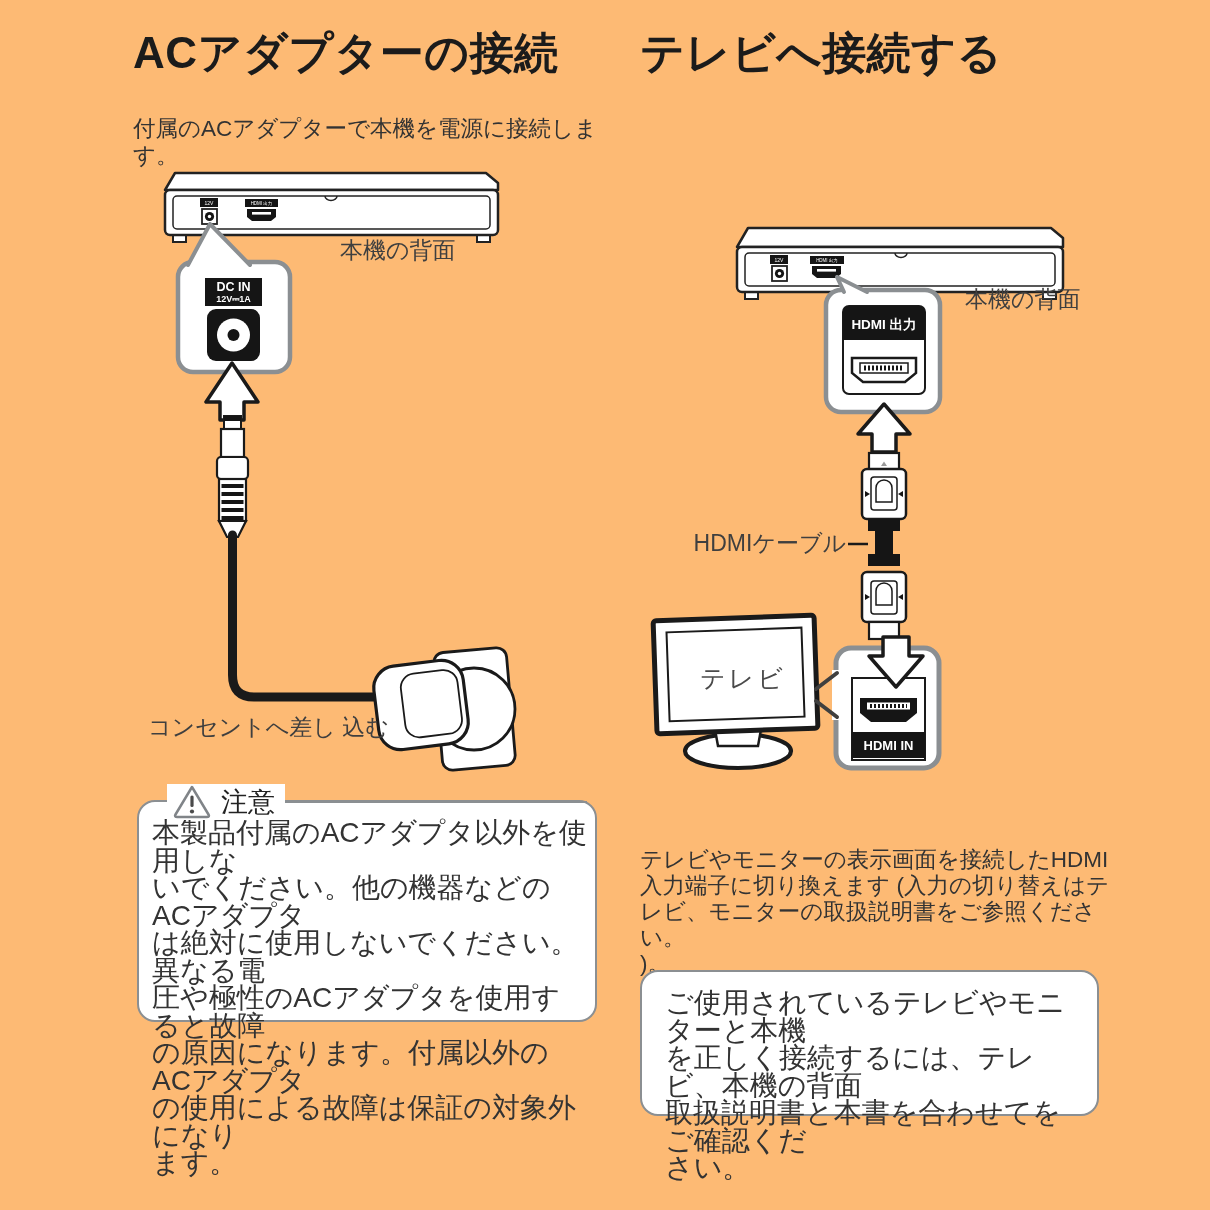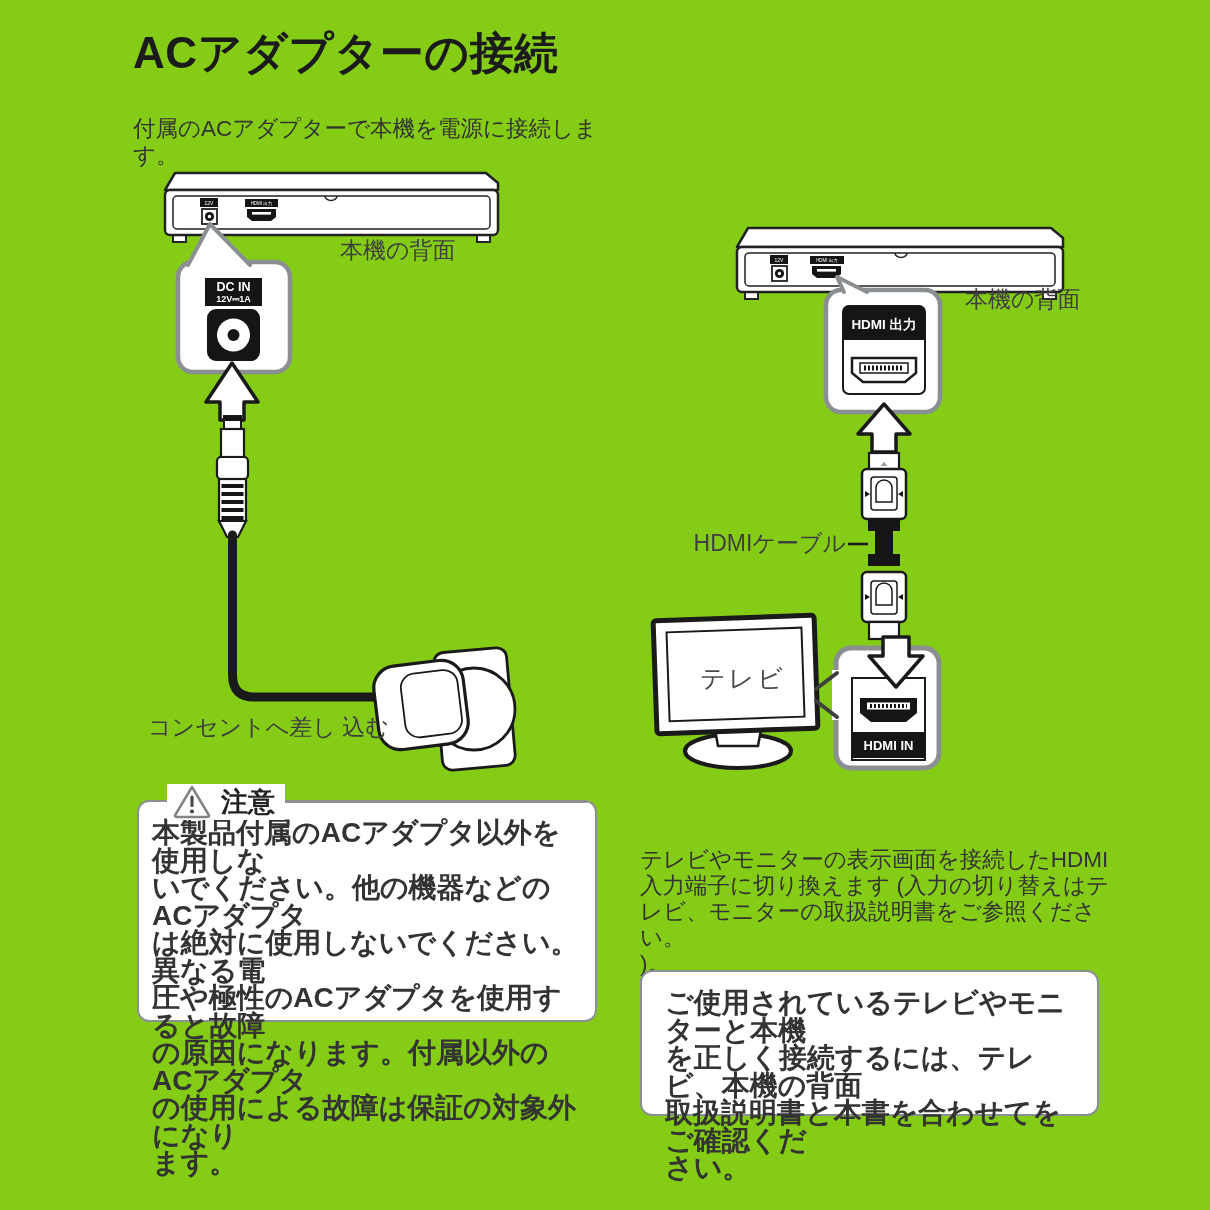--- a/index.html
+++ b/index.html
@@ -1,37 +1,38 @@
 <!DOCTYPE html>
 <html><head>
 <meta charset="utf-8">
 <style>
   html,body{margin:0;padding:0;background:#fff;}
-  .page{position:relative;width:1210px;height:1210px;background:#84cc16;
+  .page{position:relative;width:1210px;height:1210px;background:#fdba74;
         font-family:"Liberation Sans",sans-serif;overflow:hidden;color:#2e2e2e;}
   .abs{position:absolute;margin:0;}
   .title{font-size:44px;font-weight:800;color:#1b1b1b;letter-spacing:0.5px;white-space:nowrap;}
   .body-text{font-size:22.5px;line-height:27px;color:#333;white-space:pre-line;}
   .intro{line-height:26.5px;}
   .diag{position:absolute;}
-  .note-box{position:absolute;border:2px solid #8b8f92;border-radius:12px;background:#fff;font-weight:bold;}
+  .note-box{position:absolute;border:2px solid #8b8f92;border-radius:18px;background:#fff;}
   .note-title{position:absolute;top:-19px;left:28px;right:8px;height:38px;display:flex;align-items:center;}
   .note-icon-wrap{background:#fff;padding:0 5px;display:flex;align-items:center;}
   .note-title-text{background:#fff;font-size:27px;color:#222;padding:0 10px 0 4px;white-space:nowrap;}
   .note-line{flex:1;height:0;border-top:2px solid #8b8f92;align-self:center;}
   .note-body{font-size:28px;line-height:27.5px;color:#333;white-space:pre-line;padding:17px 8px 0 13px;}
   .hint-body{padding-left:23px;}
   svg text{font-family:"Liberation Sans",sans-serif;}
 </style>
 </head>
 <body>
 
 <div class="page">
 
   <h1 class="abs title" style="left:133px;top:24px;">ACアダプターの接続</h1>
+  <h1 class="abs title" style="left:640px;top:24px;">テレビへ接続する</h1>
 
   <p class="abs body-text intro" style="left:133px;top:116px;width:480px;">付属のACアダプターで本機を電源に接続します。</p>
 
   <svg class="diag" style="left:133px;top:163px;" width="467" height="620" viewBox="0 0 467 620">
 
     <g stroke="#222" fill="#fff">
       <rect x="40" y="70" width="13" height="9" stroke-width="2"></rect>
       <rect x="344" y="70" width="13" height="9" stroke-width="2"></rect>
       <polygon points="42,10 353,10 365,20 365,27 32,27" stroke-width="2.5" stroke-linejoin="round"></polygon>
       <rect x="32" y="27" width="333" height="45" rx="5" stroke-width="2.5"></rect>

